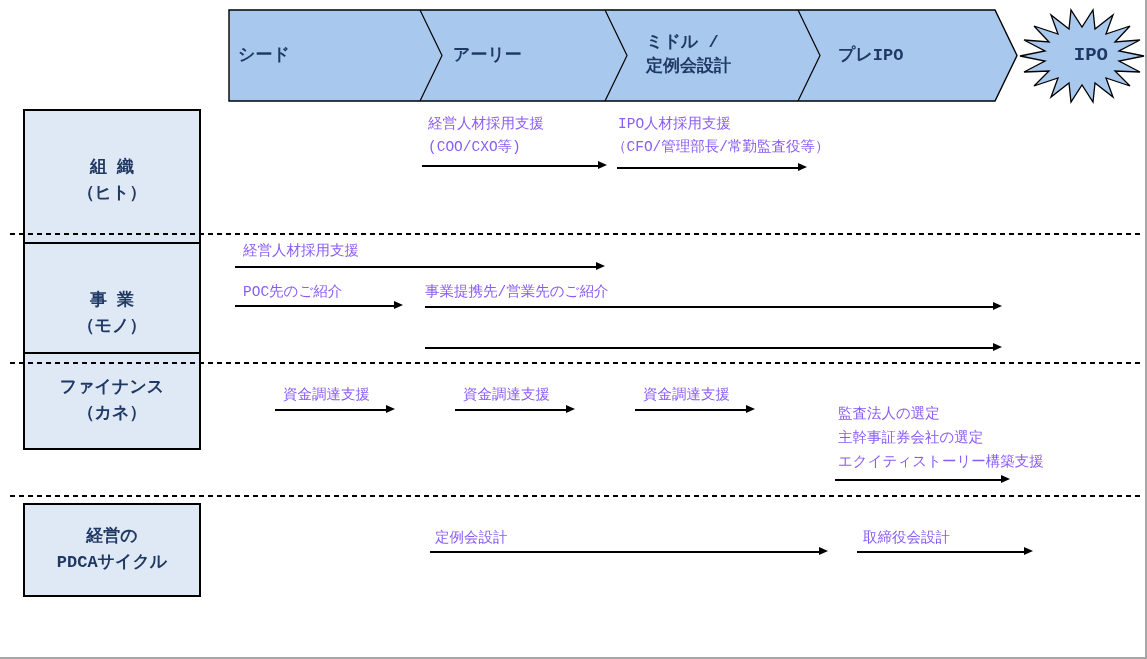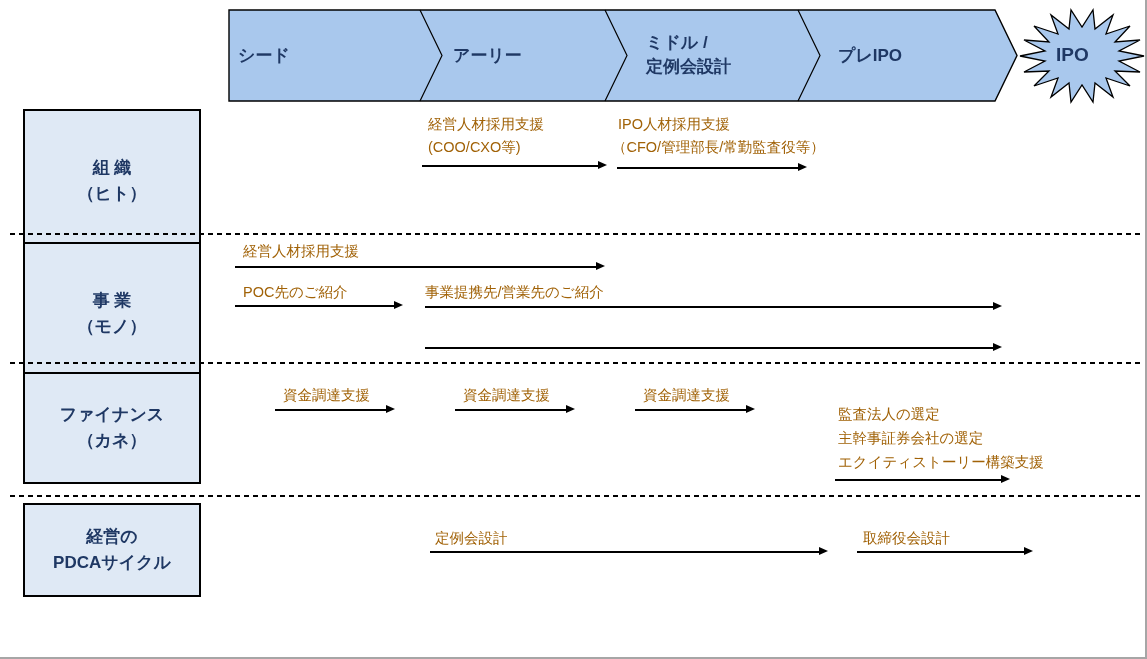--- a/index.html
+++ b/index.html
@@ -3,47 +3,47 @@
 <meta charset="utf-8">
 <style>
   html,body{margin:0;padding:0;background:#fff;}
   #canvas{
     position:relative;
     width:1147px;height:659px;
     box-sizing:border-box;
     background:#fff;
     border-right:2px solid #a6a6a6;
     border-bottom:2px solid #a6a6a6;
-    font-family:Liberation Sans, sans-serif;
+    font-family:Liberation Mono, monospace;
     overflow:hidden;
   }
   .stage{
     position:absolute;
     font-size:17px;font-weight:bold;color:#1f3864;
     line-height:24px;white-space:pre-line;
   }
   .ipo-label{
     position:absolute;left:1056px;top:44px;width:52px;
-    text-align:left;font-size:19px;font-weight:bold;color:#1f3864;
+    text-align:right;font-size:19px;font-weight:bold;color:#1f3864;
   }
   .catbox{
     position:absolute;left:23px;width:178px;
     box-sizing:border-box;
     background:#dfe9f5;border:2px solid #000;
     display:flex;flex-direction:column;justify-content:center;align-items:center;
     color:#1f3864;font-size:17px;font-weight:bold;line-height:26px;
     text-align:center;
   }
   .dashsep{
     position:absolute;left:10px;width:1130px;height:2px;
     background:repeating-linear-gradient(90deg,#000 0 5px,transparent 5px 9px);
   }
   .lbl{
     position:absolute;
-    font-size:14.5px;line-height:23px;color:#a16207;white-space:nowrap;
+    font-size:14.5px;line-height:23px;color:#8b5cf6;white-space:nowrap;
   }
   .arrow{
     position:absolute;height:1.5px;background:#000;
   }
   .arrow::after{
     content:"";position:absolute;right:-9px;top:-3.9px;
     border-top:4.5px solid transparent;border-bottom:4.5px solid transparent;
     border-left:9px solid #000;
   }
   svg{position:absolute;left:0;top:0;}
@@ -69,21 +69,21 @@
   <div class="ipo-label">IPO</div>
 
   <div class="catbox" style="top:109px;height:143px">
     <div>組 織</div>
     <div>（ヒト）</div>
   </div>
   <div class="catbox" style="top:242px;height:144px">
     <div>事 業</div>
     <div>（モノ）</div>
   </div>
-  <div class="catbox" style="top:372px;height:112px">
+  <div class="catbox" style="top:352px;height:98px">
     <div>ファイナンス</div>
     <div>（カネ）</div>
   </div>
   <div class="catbox" style="top:503px;height:94px">
     <div>経営の</div>
     <div>PDCAサイクル</div>
   </div>
 
   <div class="dashsep" style="top:233px"></div>
   <div class="dashsep" style="top:362px"></div>

